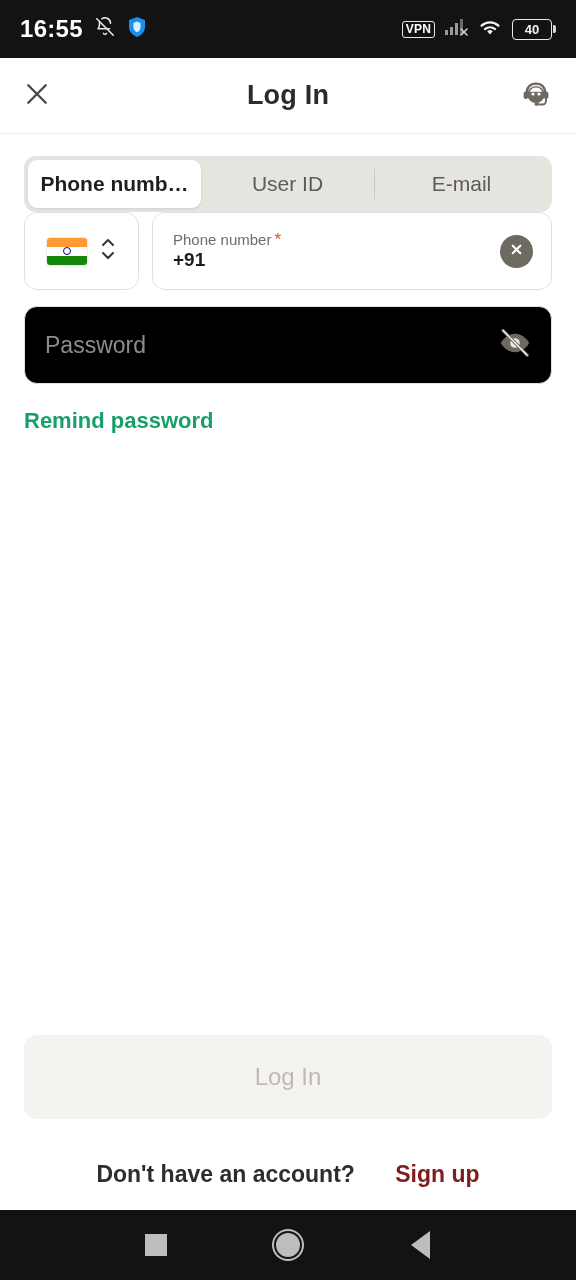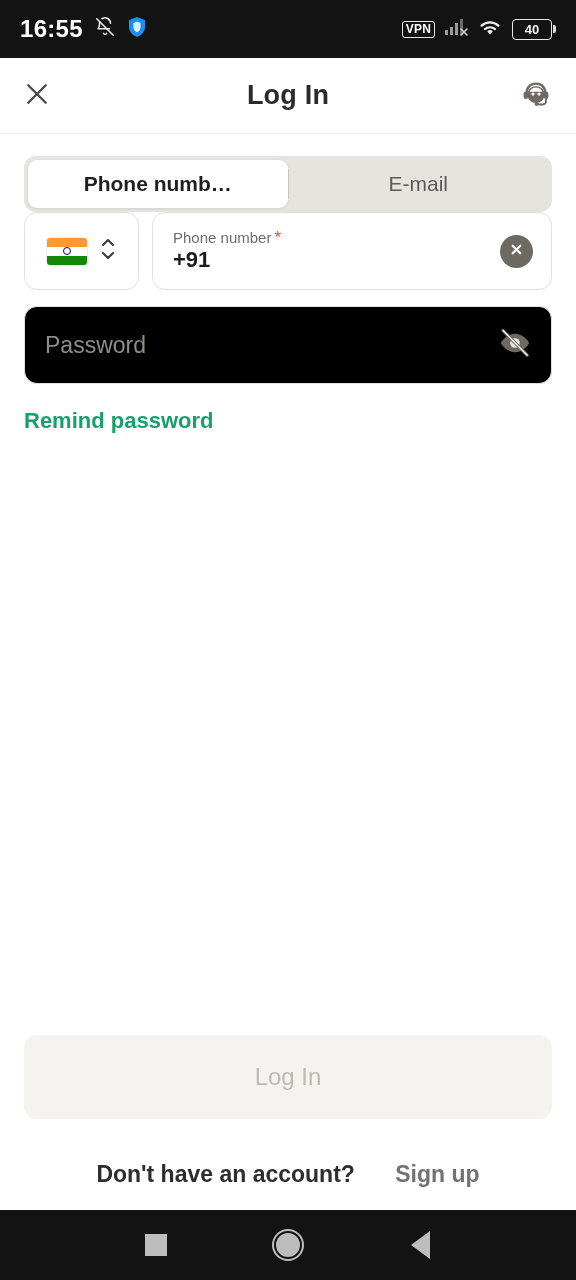--- a/index.html
+++ b/index.html
@@ -85,21 +85,21 @@
   .flag-g { flex:1; background:#138808; }
   .chakra { width:8px; height:8px; border-radius:50%; border:1.4px solid #000080; }
 
   .phone-box {
     flex:1; height:78px; border:1px solid #e2e0dc; border-radius:13px; background:#ffffff;
     display:flex; align-items:center; padding:0 18px 0 20px; gap:10px; position:relative;
   }
   .phone-inner { flex:1; display:flex; flex-direction:column; justify-content:center; gap:1px; min-width:0; }
   .phone-label { font-size:15px; color:#6f6d69; display:flex; align-items:center; gap:3px; }
   .req-star { color:#e8462f; font-size:17px; line-height:1; }
-  .phone-value { font-size:22px; display:flex; align-items:center; white-space:nowrap; }
+  .phone-value { font-size:19px; display:flex; align-items:center; white-space:nowrap; }
   .phone-prefix { color:#1d1d1d; font-weight:bold; }
   .phone-placeholder { color:#b8b6b1; }
   .clear-btn {
     width:33px; height:33px; border-radius:50%; background:#6e6a61;
     display:flex; align-items:center; justify-content:center; cursor:pointer; flex:0 0 auto;
   }
 
   
   .password-box {
     height:78px; border:1px solid #e2e0dc; border-radius:13px; background:#000000;
@@ -119,21 +119,21 @@
   
   .login-btn {
     height:84px; border-radius:13px; background:#f5f3ef;
     display:flex; align-items:center; justify-content:center;
     font-size:24px; color:#bdbab4; cursor:default; flex:0 0 auto;
   }
   .signup-line {
     margin-top:42px; margin-bottom:22px; text-align:center;
     font-size:23px; font-weight:bold; color:#2d2d2d; flex:0 0 auto;
   }
-  .signup-link { color:#737373; cursor:pointer;margin-left:34px; }
+  .signup-link { color:#7f1d1d; cursor:pointer;margin-left:34px; }
 
   
   .navbar {
     height:70px; background:#131313; display:flex; align-items:center;
     justify-content:space-around; padding:0 90px; flex:0 0 auto;
   }
   .nav-btn { display:flex; align-items:center; justify-content:center; cursor:pointer; width:60px; height:60px; }
   .nav-square { width:22px; height:22px; background:#bdbdbd; }
   .nav-circle { width:28px; height:28px; border-radius:50%; background:#bdbdbd; border:2px solid #131313; box-shadow:0 0 0 2px #bdbdbd; }
   .nav-triangle {
@@ -217,20 +217,23 @@
         </svg>
       </span>
     </div>
   </div>
 
   <div class="content">
 
     <div class="tabs">
       <div class="tab active">
         <span>Phone numb…</span>
+      </div>
+      <div class="tab">
+        <span>User ID</span>
       </div>
       <div class="tab-divider"></div>
       <div class="tab">
         <span>E-mail</span>
       </div>
     </div>
 
     <div class="phone-row">
       <div class="country-box">
         <div class="flag">

